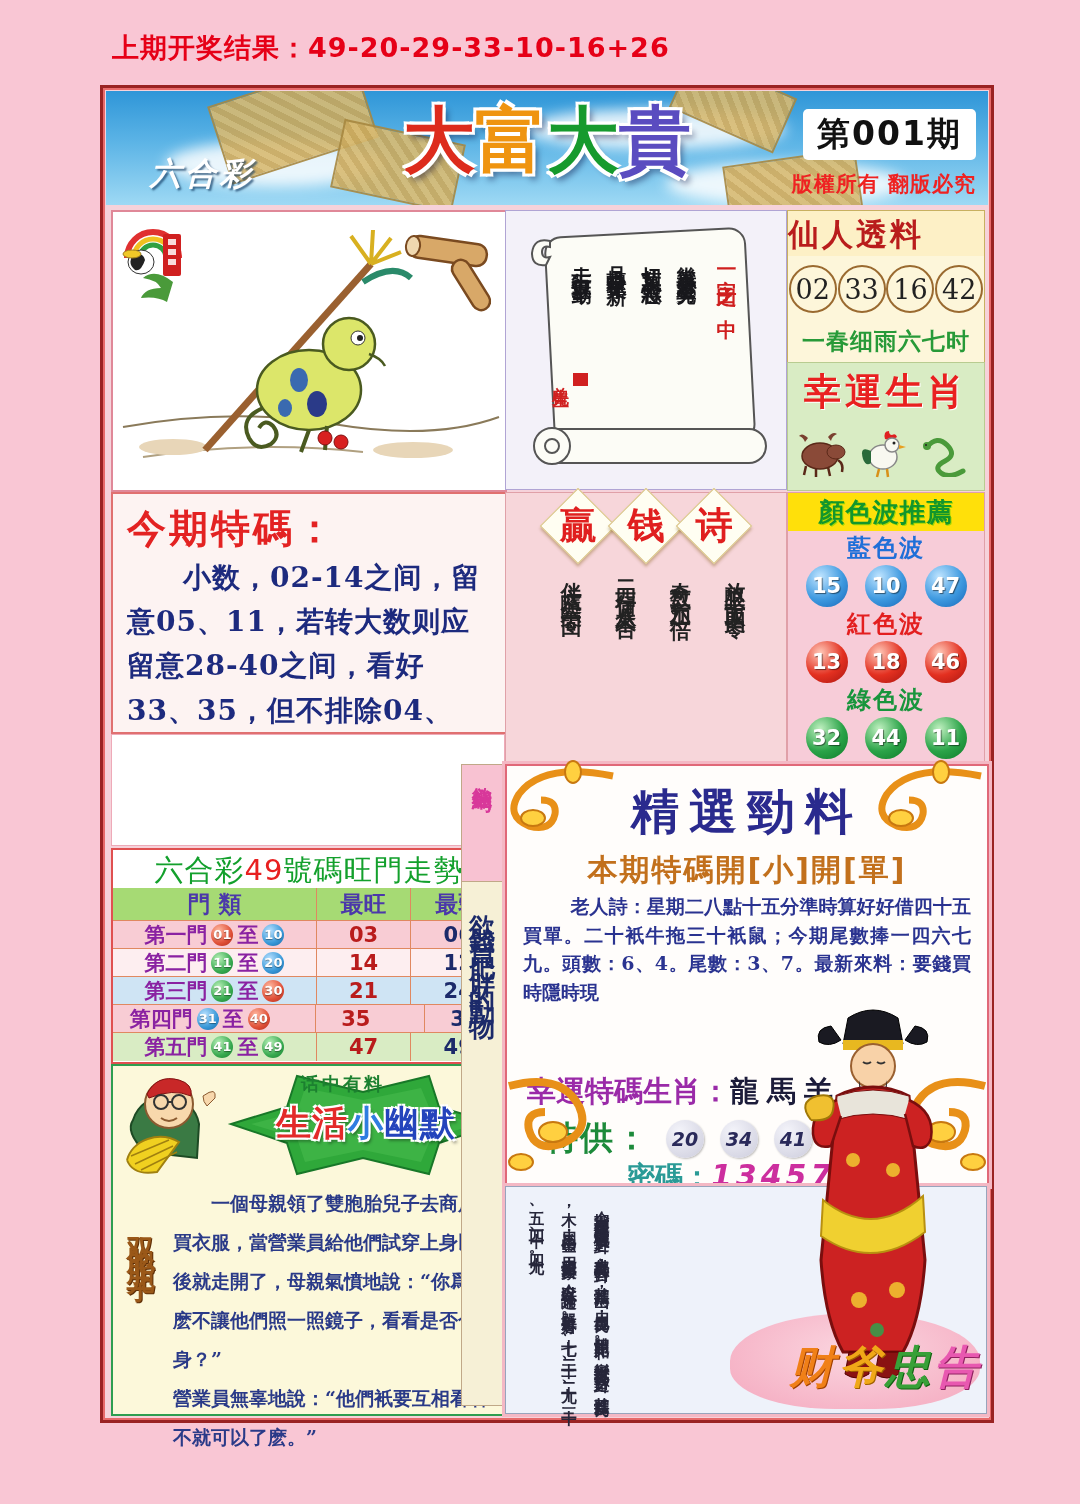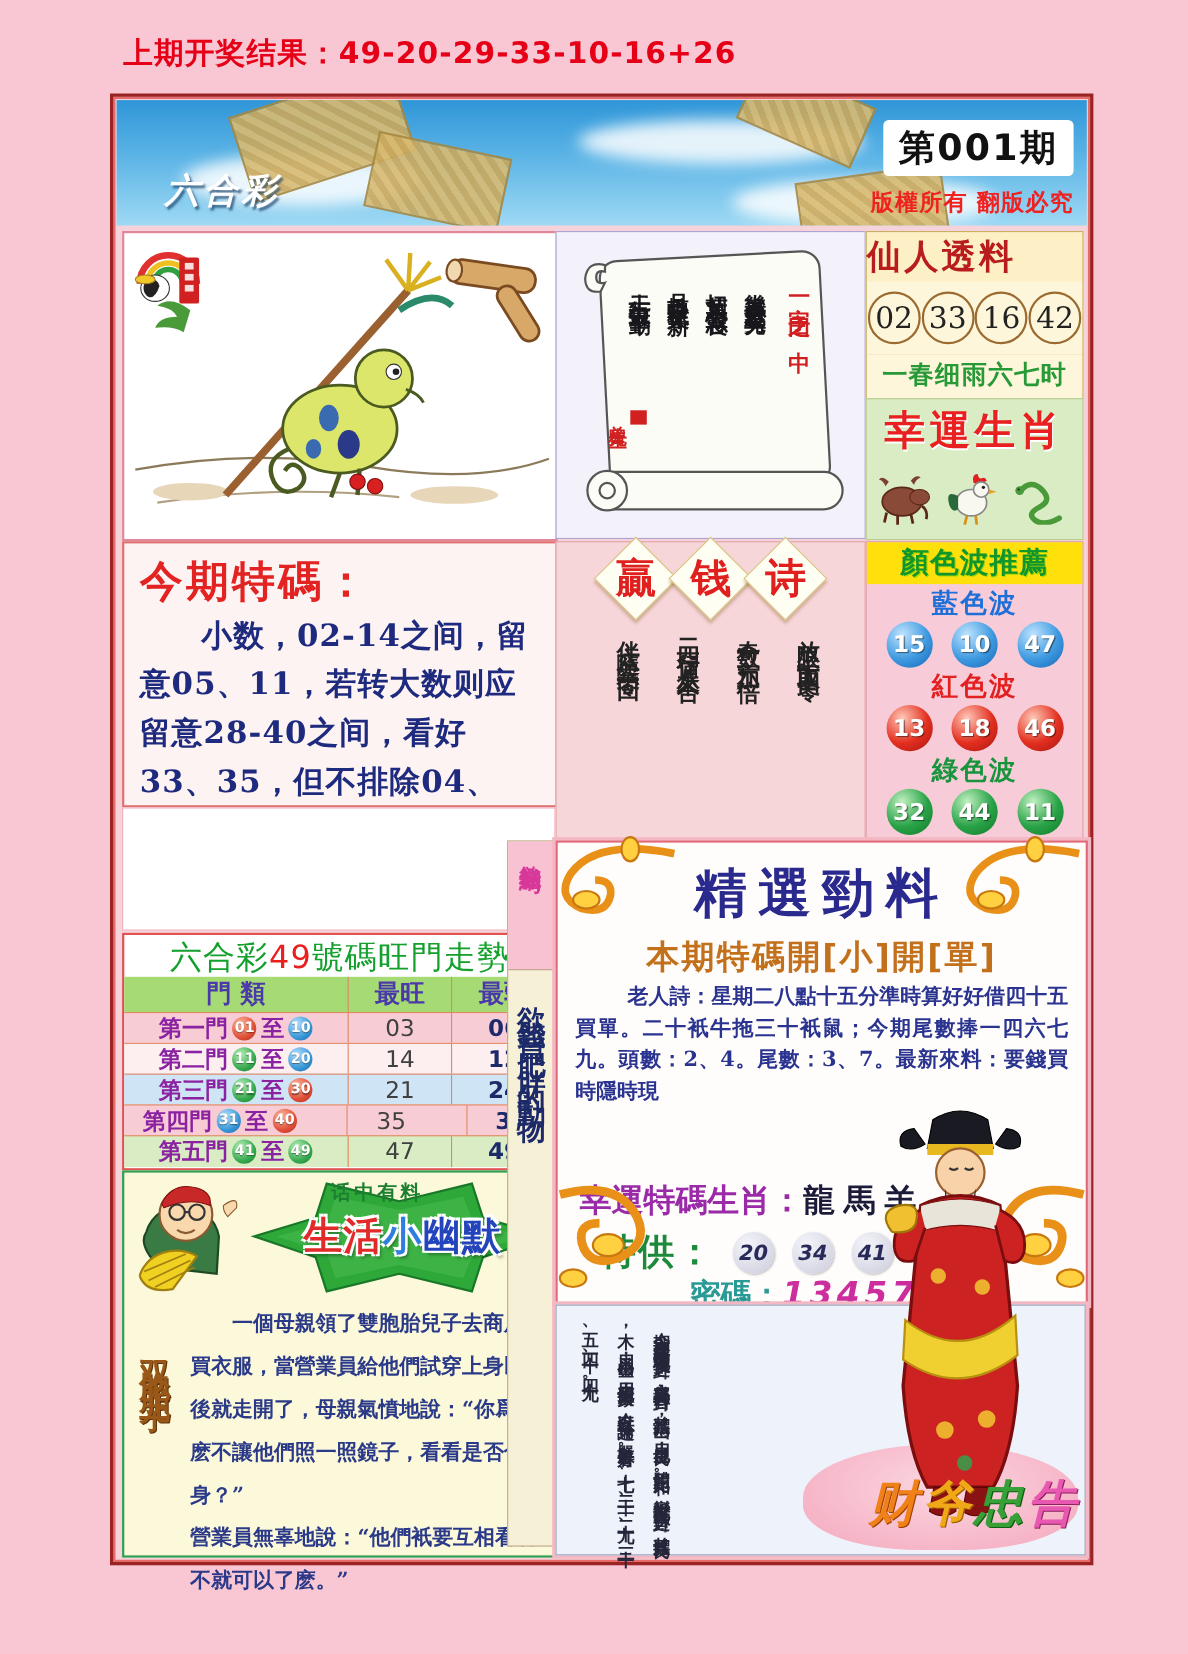--- a/index.html
+++ b/index.html
@@ -97,21 +97,21 @@
 
   
   .tbl{left:8px;top:760px;width:392px;height:212px;background:#fff;border:2px solid #e05050;}
   .tbl-title{left:0;top:0;width:100%;height:38px;text-align:center;font-size:29px;font-weight:400;
              line-height:40px;color:#13a02c;letter-spacing:1px;}
   .tbl-title .num49{color:#e82020;}
   .tbl-head{left:0;top:38px;width:100%;height:32px;background:#a6da74;display:flex;
             color:#4b38aa;font-size:23px;font-weight:900;line-height:32px;text-align:center;}
   .tbl-row{left:0;width:100%;height:28px;display:flex;font-size:21px;line-height:28px;text-align:center;border-top:1px solid #e08860;}
   .c-name{width:52%;display:flex;align-items:center;justify-content:center;gap:4px;color:#8a22a2;font-weight:900;}
-  .c-best{width:24%;color:#404040;font-weight:400;border-left:1px solid #e08860;}
+  .c-best{width:24%;color:#b91c1c;font-weight:700;border-left:1px solid #e08860;}
   .c-worst{width:24%;color:#1c2a6a;font-weight:900;border-left:1px solid #e08860;}
   .mini{width:22px;height:22px;border-radius:50%;color:#fff;font-size:13px;font-weight:bold;
         display:inline-flex;align-items:center;justify-content:center;text-shadow:0 1px 1px rgba(0,0,0,.4);}
   .mini-red{background:radial-gradient(circle at 35% 30%,#ffb8a0,#e05038 60%,#b02818);}
   .mini-blue{background:radial-gradient(circle at 35% 30%,#b8e0ff,#3898d8 60%,#1868a8);}
   .mini-green{background:radial-gradient(circle at 35% 30%,#b8f0b8,#38aa50 60%,#188030);}
   .rbg0{background:#f8ccd4;} .rbg1{background:#fdeef0;} .rbg2{background:#cfe4f4;} .rbg3{background:#f8ccd4;gap:28px;} .rbg4{background:#d9ecc4;}
 
   
   .joke{left:8px;top:976px;width:392px;height:348px;background:#fcf8da;border:2px solid #2e9e50;}
@@ -180,20 +180,23 @@
 
   <div class="abs banner">
     <div class="abs cloud" style="left:60px;top:50px;width:220px;height:46px;"></div>
     <div class="abs cloud" style="left:420px;top:18px;width:260px;height:40px;"></div>
     <div class="abs cloud" style="left:560px;top:72px;width:240px;height:42px;"></div>
     <div class="abs bill" style="left:110px;top:-10px;width:150px;height:78px;transform:rotate(-18deg);"></div>
     <div class="abs bill" style="left:230px;top:40px;width:120px;height:66px;transform:rotate(12deg);"></div>
     <div class="abs bill" style="left:620px;top:66px;width:130px;height:60px;transform:rotate(-8deg);"></div>
     <div class="abs bill" style="left:570px;top:-18px;width:110px;height:56px;transform:rotate(24deg);"></div>
     <div class="abs brand">六合彩</div>
+    <div class="abs big-title">
+      <span class="tc0">大</span><span class="tc1">富</span><span class="tc2">大</span><span class="tc3">貴</span>
+    </div>
     <div class="abs issue">第001期</div>
     <div class="abs copyright">版權所有 翻版必究</div>
   </div>
 
   <div class="abs cartoon-box">
     <svg class="abs" style="left:6px;top:6px;" width="74" height="66" viewBox="0 0 74 66">
       <path d="M8 40 A26 26 0 0 1 60 40" fill="none" stroke="#e03030" stroke-width="6"></path>
       <path d="M15 40 A19 19 0 0 1 53 40" fill="none" stroke="#f0c020" stroke-width="5"></path>
       <path d="M21 40 A13 13 0 0 1 47 40" fill="none" stroke="#30a040" stroke-width="5"></path>
       <ellipse cx="22" cy="44" rx="13" ry="12" fill="#fff" stroke="#333"></ellipse>
@@ -448,21 +451,21 @@
       <ellipse cx="52" cy="66" rx="14" ry="10" fill="#ffd040" stroke="#c87810" stroke-width="2"></ellipse>
       <ellipse cx="20" cy="96" rx="12" ry="8" fill="#ffd040" stroke="#c87810" stroke-width="2"></ellipse>
     </svg>
     <svg class="abs orn" style="right:-6px;top:300px;transform:scaleX(-1);" width="110" height="110" viewBox="0 0 110 110">
       <path d="M8 20 Q60 6 78 40 Q90 66 60 78 Q34 86 28 64 Q24 46 44 46" fill="none" stroke="#e89018" stroke-width="8"></path>
       <ellipse cx="52" cy="66" rx="14" ry="10" fill="#ffd040" stroke="#c87810" stroke-width="2"></ellipse>
       <ellipse cx="20" cy="96" rx="12" ry="8" fill="#ffd040" stroke="#c87810" stroke-width="2"></ellipse>
     </svg>
     <div class="abs jx-title">精選勁料</div>
     <div class="abs jx-sub">本期特碼開[小]開[單]</div>
-    <div class="abs jx-para">老人詩：星期二八點十五分準時算好好借四十五買單。二十衹牛拖三十衹鼠；今期尾數捧一四六七九。頭數：2、4。尾數：3、7。最新來料：要錢買時隱時現</div>
+    <div class="abs jx-para">老人詩：星期二八點十五分準時算好好借四十五買單。二十衹牛拖三十衹鼠；今期尾數捧一四六七九。頭數：6、4。尾數：3、7。最新來料：要錢買時隱時現</div>
     <div class="abs jx-zodiac">
       <span class="lbl">幸運特碼生肖：</span><span class="val">龍馬羊</span>
     </div>
     <div class="abs jx-tegong">
       <span class="lbl">特供：</span>
       <span class="gray-circle">20</span>
       <span class="gray-circle">34</span>
       <span class="gray-circle">41</span>
     </div>
     <div class="abs jx-mima">

